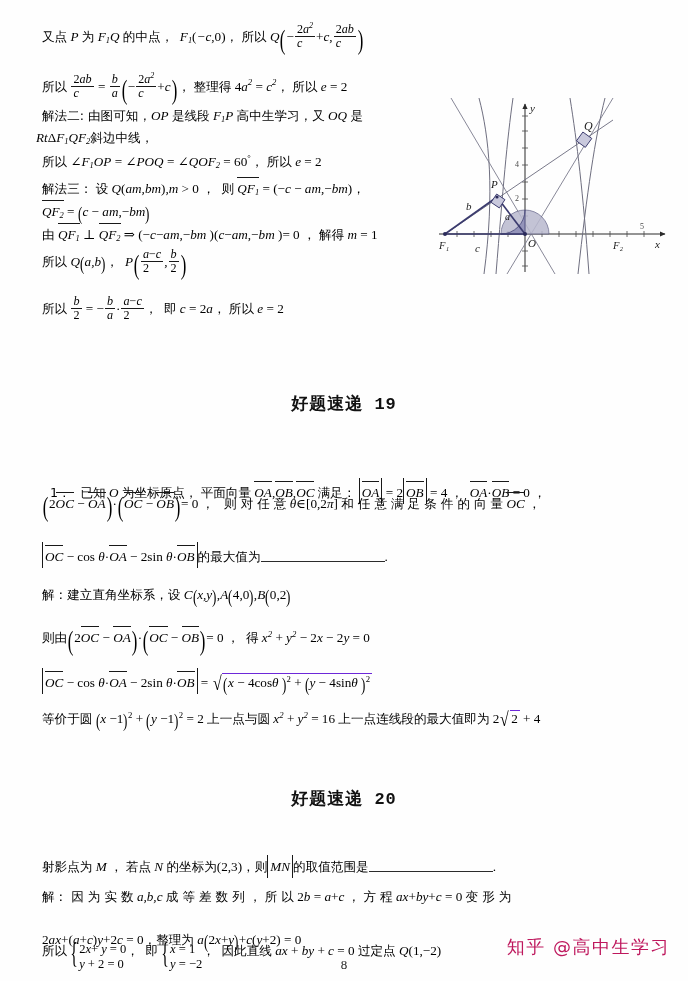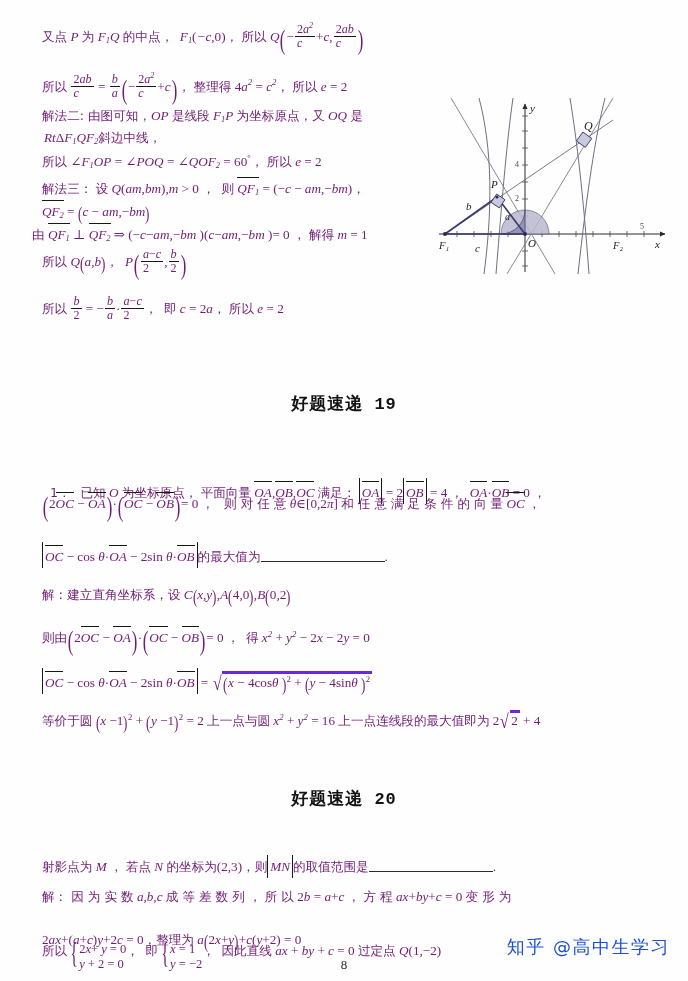--- a/index.html
+++ b/index.html
@@ -21,21 +21,21 @@
     height: 981px;
     background: #fefefe;
   }
 
   
   .ln {
     position: absolute;
     font-size: 13.2px;
     line-height: 1.0;
     white-space: nowrap;
-    color: #701a75;
+    color: #000000;
   }
   .cn { font-family: "DejaVu Sans", "Liberation Sans", sans-serif; font-size: 12.6px; }
   i, .it { font-style: italic; font-family: "Liberation Serif", serif; }
   .up { font-style: normal; }
 
   
   .frac {
     display: inline-block;
     vertical-align: -0.48em;
     text-align: left;
@@ -68,21 +68,21 @@
   sup.ex { font-size: 0.66em; vertical-align: 0.62em; font-style: italic; }
   sub.sb { font-size: 0.64em; vertical-align: -0.22em; font-style: italic; }
 
   
   .vec { border-top: 1px solid #181818; padding-top: 4px; display: inline-block; line-height: 1.02; }
   .absT { display: inline-block; border-left: 1px solid #181818; border-right: 1px solid #181818;
          padding: 3px 2px; line-height: 1.3; }
   
   .sqrt { display: inline-block; white-space: nowrap; }
   .sqrt > .rad { display: inline-block; font-size: 1.5em; vertical-align: -0.16em; transform: scaleX(0.8); }
-  .sqrt > .body { display: inline-block; border-top: 3px solid #6d28d9; padding: 1px 2px 0 1px; }
+  .sqrt > .body { display: inline-block; border-top: 1px solid #6d28d9; padding: 1px 2px 0 1px; }
 
   
   .sys { display: inline-block; vertical-align: -0.44em; white-space: nowrap; }
   .sys > .br {
     display: inline-block; font-size: 2.2em; line-height: 0.42; vertical-align: -0.05em;
     transform: scaleX(0.55); margin-right: -2px;
   }
   .sys > .rows { display: inline-block; vertical-align: middle; font-size: 0.95em; line-height: 1.22; }
   .sys > .rows > span { display: block; }
 
@@ -113,21 +113,21 @@
     text-align: center;
     font-size: 13px;
     color: #222;
   }
 
   
   .watermark {
     position: absolute;
     font-family: "DejaVu Sans", "Liberation Sans", sans-serif;
     font-size: 18px;
-    color: #1d4ed8;
+    color: #be185d;
     letter-spacing: 1.5px;
     white-space: nowrap;
   }
 
   
   .figure {
     position: absolute;
     left: 437px;
     top: 96px;
     width: 238px;
@@ -148,42 +148,42 @@
   </div>
 
   <div class="ln" style="left:42px; top:72px;">
     <span class="cn">所以</span> <span class="frac"><span class="num">2<i>ab</i></span><span class="den"><i>c</i></span></span>
     = <span class="frac"><span class="num"><i>b</i></span><span class="den"><i>a</i></span></span><span class="bigp">(</span><span style="display:inline-block">−<span class="frac"><span class="num">2<i>a</i><sup class="ex">2</sup></span><span class="den"><i>c</i></span></span>+<i>c</i></span><span class="bigp">)</span><span class="cn">，</span>
     <span class="cn">整理得</span> 4<i>a</i><sup class="ex">2</sup> = <i>c</i><sup class="ex">2</sup><span class="cn">，</span>
     <span class="cn">所以</span> <i>e</i> = 2
   </div>
 
   <div class="ln" style="left:42px; top:109px;">
-    <span class="cn">解法二: 由图可知，</span><i>OP</i> <span class="cn">是线段</span> <i>F</i><sub class="sb">1</sub><i>P</i> <span class="cn">为坐标原点，又</span> <i>OQ</i> <span class="cn">是</span>
-  </div>
-
-  <div class="ln" style="left:44px; top:131px;">
+    <span class="cn">解法二: 由图可知，</span><i>OP</i> <span class="cn">是线段</span> <i>F</i><sub class="sb">1</sub><i>P</i> <span class="cn">高中生学习，又</span> <i>OQ</i> <span class="cn">是</span>
+  </div>
+
+  <div class="ln" style="left:36px; top:131px;">
     <i>Rt</i>Δ<i>F</i><sub class="sb">1</sub><i>QF</i><sub class="sb">2</sub><span class="cn">斜边中线，</span>
   </div>
 
   <div class="ln" style="left:42px; top:154px;text-align:center;">
     <span class="cn">所以</span> ∠<i>F</i><sub class="sb">1</sub><i>OP</i> = ∠<i>POQ</i> = ∠<i>QOF</i><sub class="sb">2</sub> = 60<sup class="ex" style="font-style:normal">°</sup><span class="cn">，</span>
     <span class="cn">所以</span> <i>e</i> = 2
   </div>
 
   <div class="ln" style="left:42px; top:177px;">
     <span class="cn">解法三：</span> <span class="cn">设</span> <i>Q</i><span class="up">(</span><i>am,bm</i><span class="up">)</span>,<i>m</i> &gt; 0 <span class="cn">，</span>
     &nbsp;<span class="cn">则</span> <span class="vec"><i>QF</i><sub class="sb">1</sub></span> = <span class="up">(</span>−<i>c</i> − <i>am</i>,−<i>bm</i><span class="up">)</span><span class="cn">，</span>
   </div>
 
   <div class="ln" style="left:42px; top:200px;">
     <span class="vec"><i>QF</i><sub class="sb">2</sub></span> = <span class="midp">(</span><i>c</i> − <i>am</i>,−<i>bm</i><span class="midp">)</span>
   </div>
 
-  <div class="ln" style="left:32px; top:223px;">
+  <div class="ln" style="left:42px; top:223px;">
     <span class="cn">由</span> <span class="vec"><i>QF</i><sub class="sb">1</sub></span> ⊥ <span class="vec"><i>QF</i><sub class="sb">2</sub></span> ⇒ <span class="up">(</span>−<i>c</i>−<i>am</i>,−<i>bm</i> <span class="up">)(</span><i>c</i>−<i>am</i>,−<i>bm</i> <span class="up">)</span>= 0 <span class="cn">，</span>
     <span class="cn">解得</span> <i>m</i> = 1
   </div>
 
   <div class="ln" style="left:42px; top:248px;">
     <span class="cn">所以</span> <i>Q</i><span class="midp">(</span><i>a,b</i><span class="midp">)</span><span class="cn">，</span>
     &nbsp;<i>P</i><span class="bigp">(</span><span class="frac"><span class="num"><i>a</i>−<i>c</i></span><span class="den">2</span></span>,<span class="frac"><span class="num"><i>b</i></span><span class="den">2</span></span><span class="bigp">)</span>
   </div>
 
   <div class="ln" style="left:42px; top:295px;">

